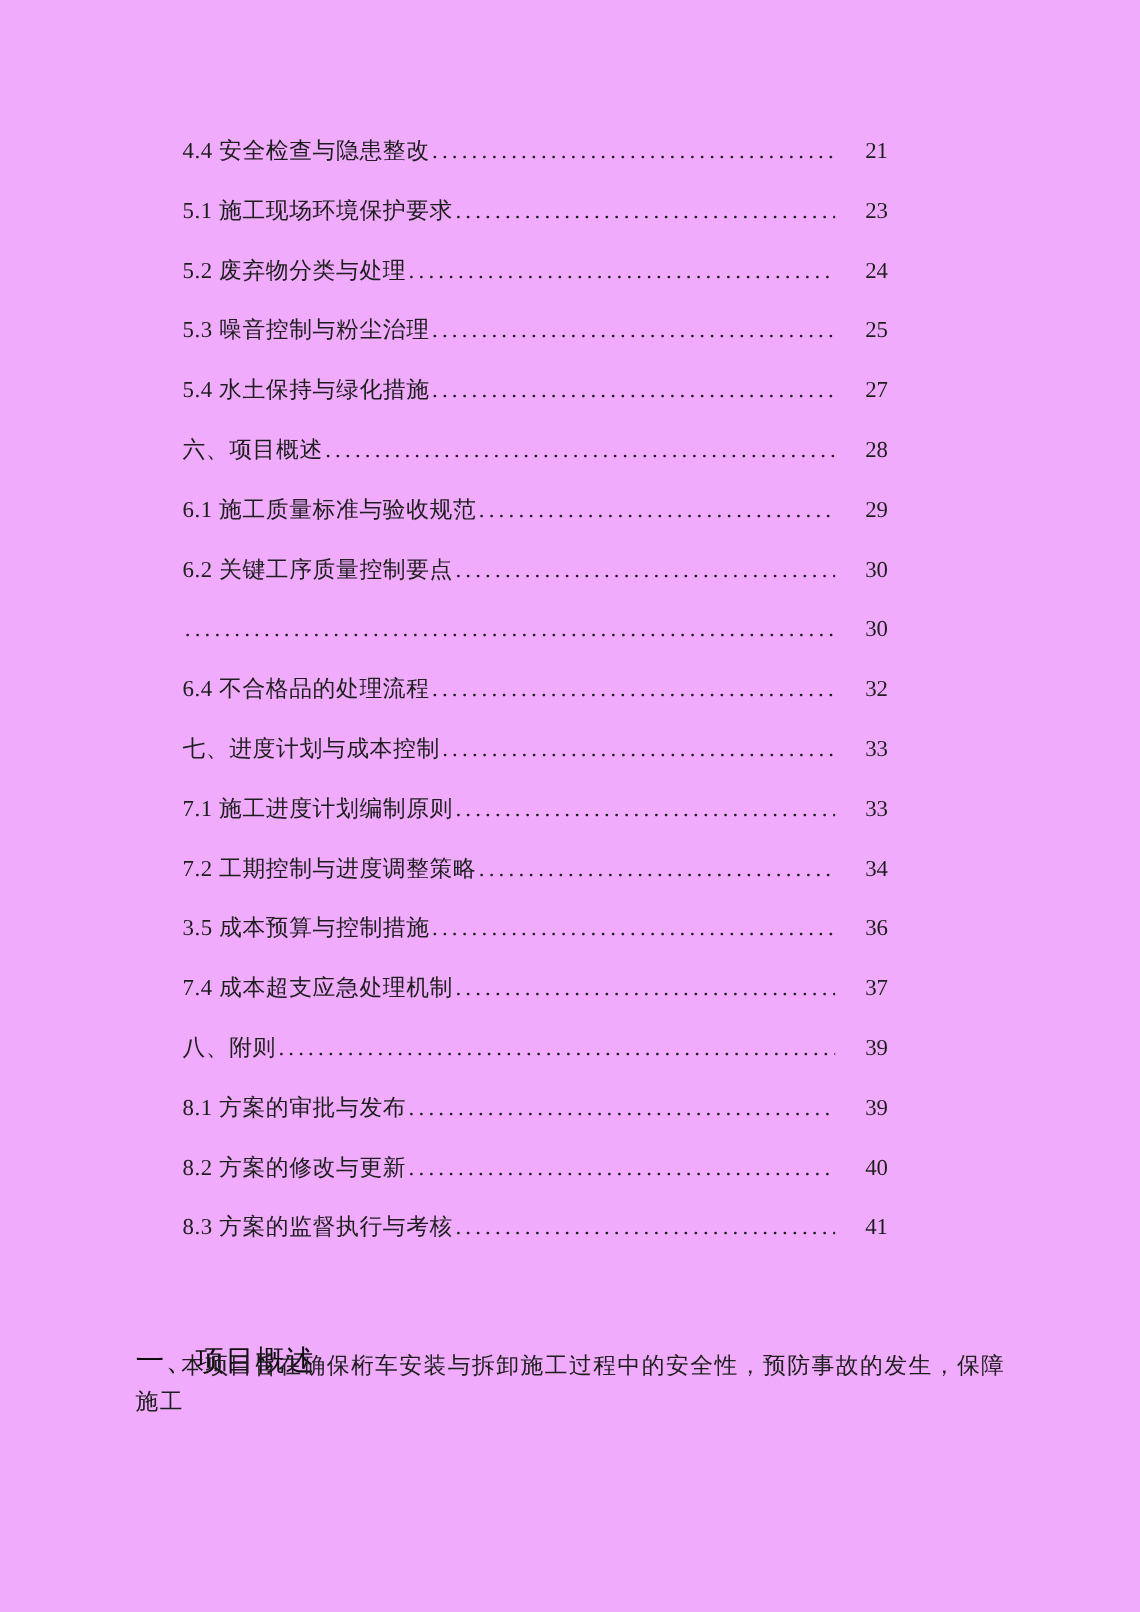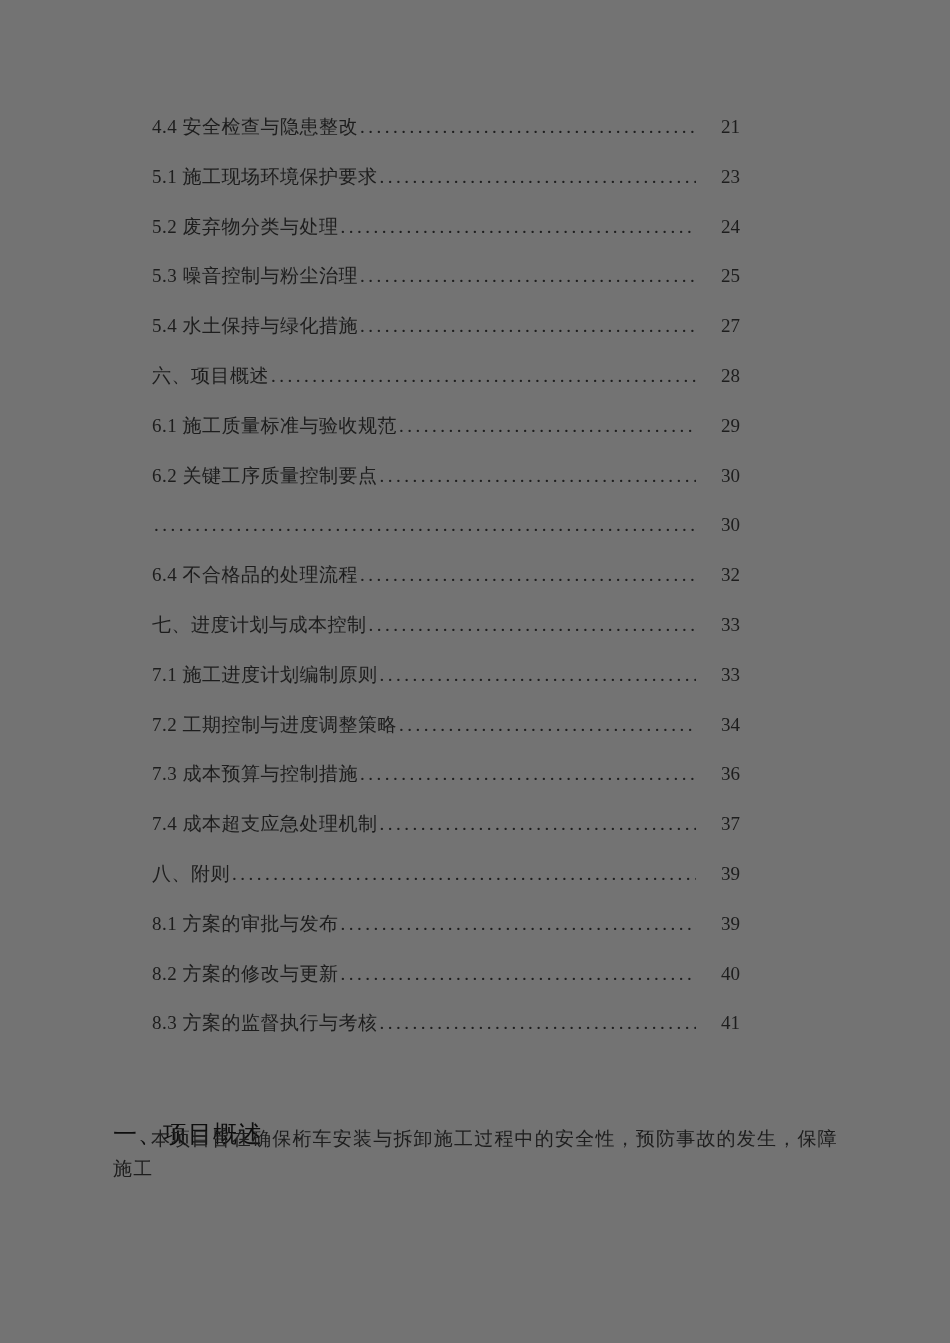--- a/index.html
+++ b/index.html
@@ -11,21 +11,21 @@
     width: 950px;
     height: 1343px;
     overflow: hidden;
     font-family: "Liberation Serif", "DejaVu Serif", serif;
     color: #1d1d1d;
   }
   .page {
     position: relative;
     width: 950px;
     height: 1343px;
-    background: #737373;
+    background: #f0abfc;
   }
   
   .toc {
     position: absolute;
     top: 102px;
     left: 152px;
     width: 588px;
   }
   .toc-row {
     display: flex;
@@ -158,21 +158,21 @@
       <span class="toc-page">33</span>
     </div>
 
     <div class="toc-row">
       <span class="toc-label">7.2 工期控制与进度调整策略</span>
       <span class="toc-dots"></span>
       <span class="toc-page">34</span>
     </div>
 
     <div class="toc-row">
-      <span class="toc-label">7.3 成本预算与控制措施</span>
+      <span class="toc-label">3.5 成本预算与控制措施</span>
       <span class="toc-dots"></span>
       <span class="toc-page">36</span>
     </div>
 
     <div class="toc-row">
       <span class="toc-label">7.4 成本超支应急处理机制</span>
       <span class="toc-dots"></span>
       <span class="toc-page">37</span>
     </div>
 

